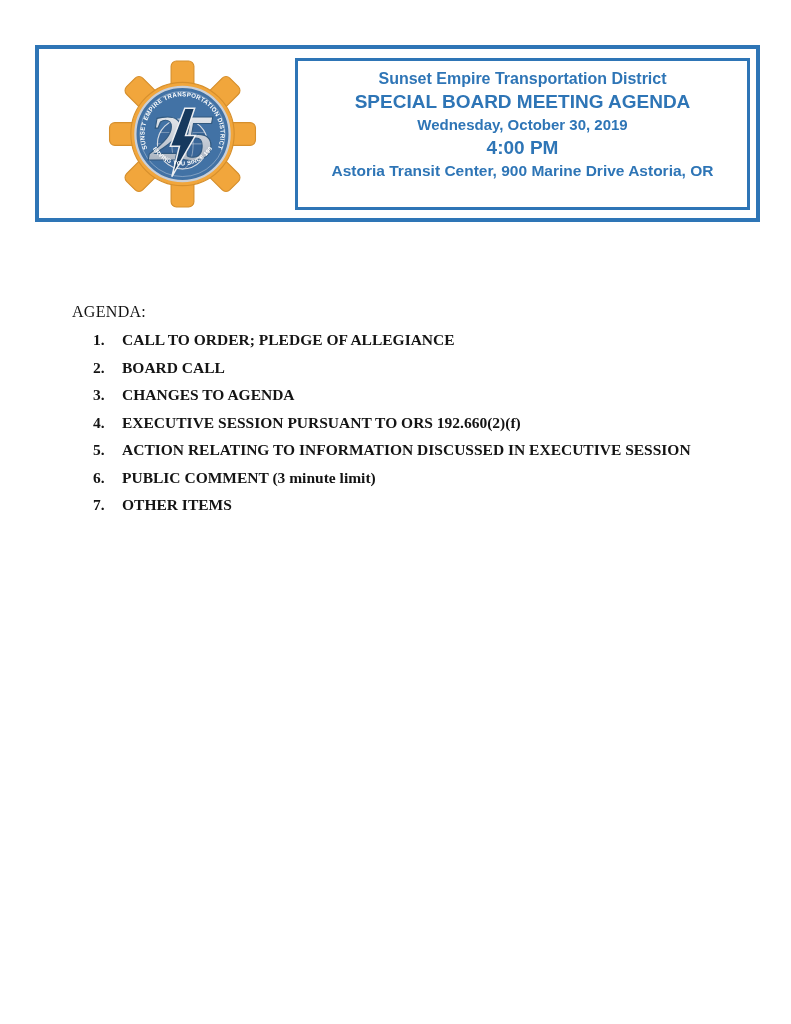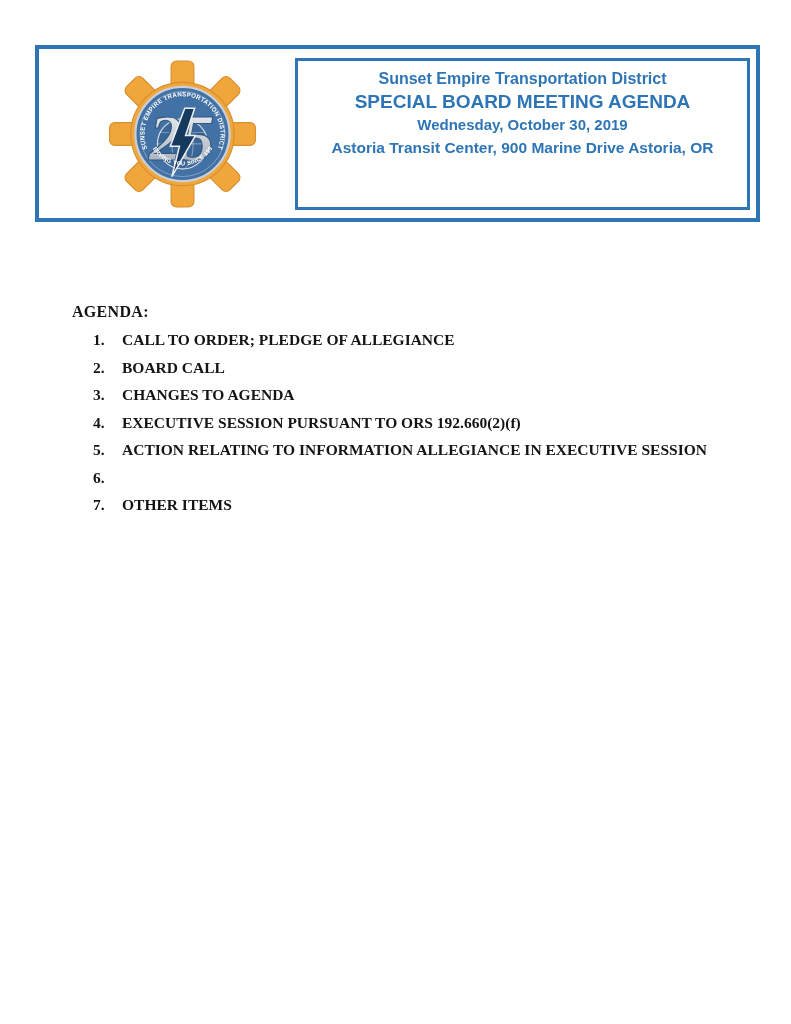--- a/index.html
+++ b/index.html
@@ -49,21 +49,21 @@
   }
   .fs16 { font-size: 16px; }
   .fs15 { font-size: 15px; }
   .fs14 { font-size: 19px; }
   .fs155 { font-size: 15.5px; text-align: center; }
   .agenda-heading {
     position: absolute;
     left: 72px;
     top: 303px;
     font-family: "Liberation Serif", serif;
-    font-weight: bold;
+    font-weight: normal;
     font-size: 16px;
     color: #141414;
     letter-spacing: 0.3px;
   }
   .agenda-list {
     position: absolute;
     left: 93px;
     top: 331px;
     font-family: "Liberation Serif", serif;
     font-weight: bold;
@@ -127,20 +127,21 @@
         <text font-size="7.5" font-weight="bold" fill="#ffffff" letter-spacing="0.4" font-family="'Liberation Sans', sans-serif">
           <textPath href="#arcBottom" startOffset="50%" text-anchor="middle">• SERVING YOU SINCE 1993 •</textPath>
         </text>
       </svg>
     </div>
 
     <div class="info-box">
       <div class="info-line fs16">Sunset Empire Transportation District</div>
       <div class="info-line fs14">SPECIAL BOARD MEETING AGENDA</div>
       <div class="info-line fs15">Wednesday, October 30, 2019</div>
+      <div class="info-line fs14">4:00 PM</div>
       <div class="info-line fs155">Astoria Transit Center, 900 Marine Drive Astoria, OR</div>
     </div>
 
   </div>
 
   <div class="agenda-heading">AGENDA:</div>
 
   <div class="agenda-list">
     <div class="agenda-item">
       <span class="agenda-num">1.</span>
@@ -153,24 +154,25 @@
     <div class="agenda-item">
       <span class="agenda-num">3.</span>
       <span class="agenda-text">CHANGES TO AGENDA</span>
     </div>
     <div class="agenda-item">
       <span class="agenda-num">4.</span>
       <span class="agenda-text">EXECUTIVE SESSION PURSUANT TO ORS 192.660(2)(f)</span>
     </div>
     <div class="agenda-item">
       <span class="agenda-num">5.</span>
-      <span class="agenda-text">ACTION RELATING TO INFORMATION ALLEGIANCE IN EXECUTIVE SESSION</span>
+      <span class="agenda-text">ACTION RELATING TO INFORMATION DISCUSSED IN EXECUTIVE SESSION</span>
     </div>
     <div class="agenda-item">
       <span class="agenda-num">6.</span>
+      <span class="agenda-text">PUBLIC COMMENT (3 minute limit)</span>
     </div>
     <div class="agenda-item">
       <span class="agenda-num">7.</span>
       <span class="agenda-text">OTHER ITEMS</span>
     </div>
   </div>
 
 </div>
 
 </body></html>

